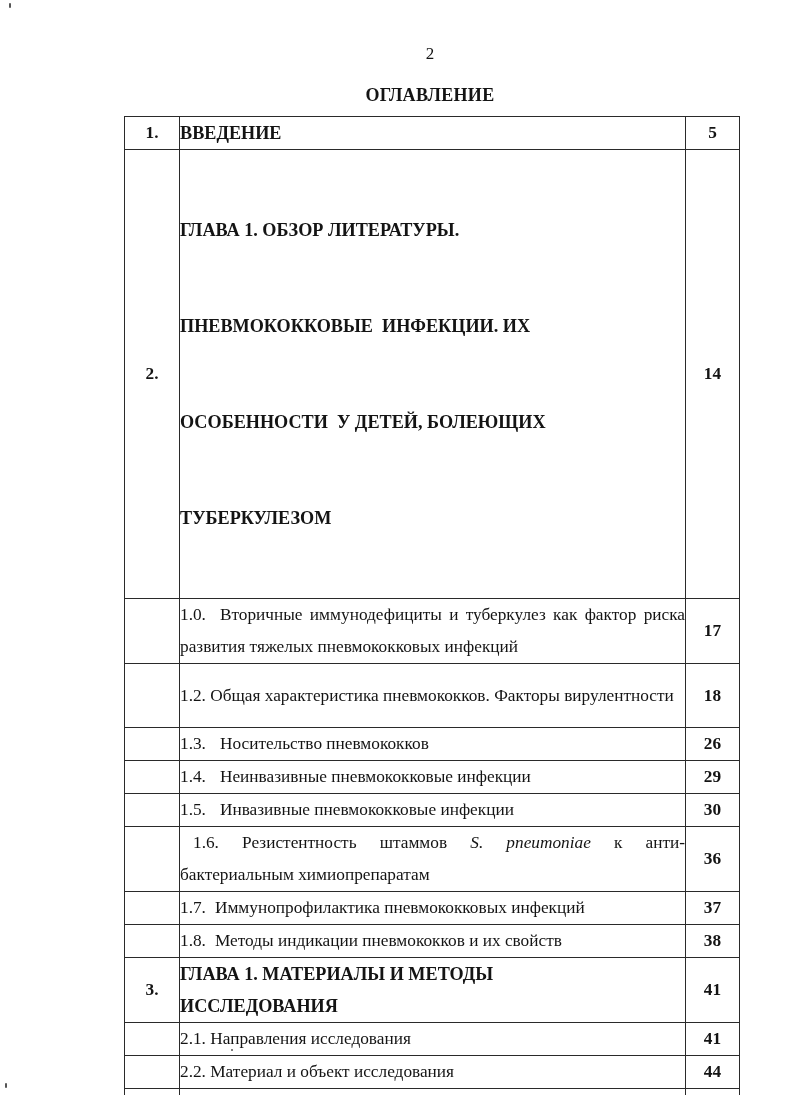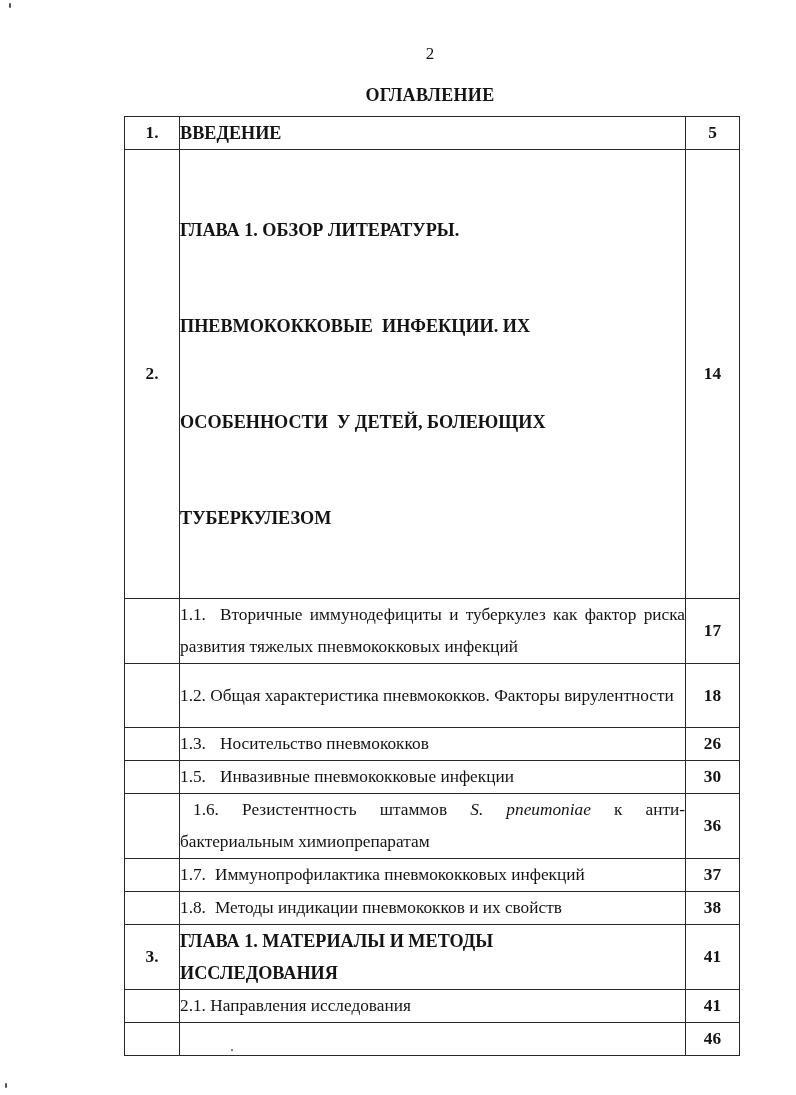--- a/index.html
+++ b/index.html
@@ -62,41 +62,48 @@
         <div>ПНЕВМОКОККОВЫЕ  ИНФЕКЦИИ. ИХ</div>
         <div>ОСОБЕННОСТИ  У ДЕТЕЙ, БОЛЕЮЩИХ</div>
         <div>ТУБЕРКУЛЕЗОМ</div>
       </td>
       <td class="page">14</td>
     </tr>
 
     <tr style="height:64px">
       <td></td>
       <td class="title">
-        <span>1.1.</span><span class="sp"></span><span>Вторичные иммунодефициты и туберкулез как фактор риска развития тяжелых пневмококковых инфекций</span>
+        <span>1.0.</span><span class="sp"></span><span>Вторичные иммунодефициты и туберкулез как фактор риска развития тяжелых пневмококковых инфекций</span>
       </td>
       <td class="page">17</td>
     </tr>
 
     <tr style="height:64px">
       <td></td>
       <td class="title">
         <span>1.2.</span> <span>Общая характеристика пневмококков. Факторы вирулентности</span>
       </td>
       <td class="page">18</td>
     </tr>
 
     <tr style="height:31px">
       <td></td>
       <td class="title">
         <span>1.3.</span><span class="sp"></span><span>Носительство пневмококков</span>
       </td>
       <td class="page">26</td>
     </tr>
 
+    <tr style="height:32px">
+      <td></td>
+      <td class="title">
+        <span>1.4.</span><span class="sp"></span><span>Неинвазивные пневмококковые инфекции</span>
+      </td>
+      <td class="page">29</td>
+    </tr>
 
     <tr style="height:32px">
       <td></td>
       <td class="title">
         <span>1.5.</span><span class="sp"></span><span>Инвазивные пневмококковые инфекции</span>
       </td>
       <td class="page">30</td>
     </tr>
 
     <tr style="height:63px">
@@ -134,20 +141,27 @@
     </tr>
 
     <tr style="height:32px">
       <td></td>
       <td class="title">
         <span>2.1.</span> <span>Направления исследования</span>
       </td>
       <td class="page">41</td>
     </tr>
 
+    <tr style="height:32px">
+      <td></td>
+      <td class="title">
+        <span>2.2.</span> <span>Материал и объект исследования</span>
+      </td>
+      <td class="page">44</td>
+    </tr>
 
     <tr style="height:32px">
       <td></td>
       <td class="title">
          
       </td>
       <td class="page">46</td>
     </tr>
 
   </tbody>

